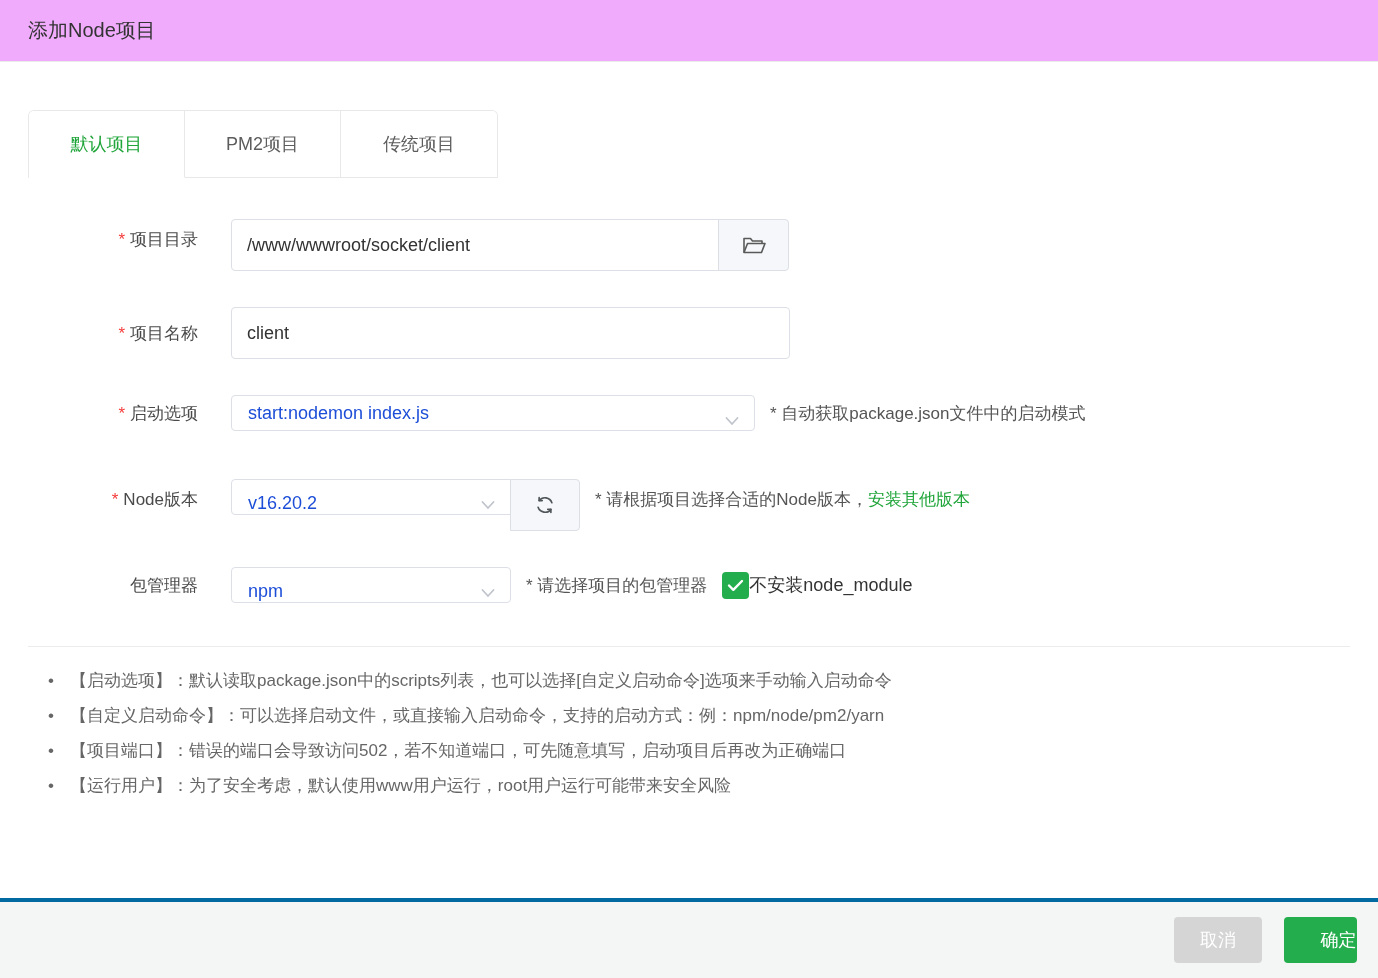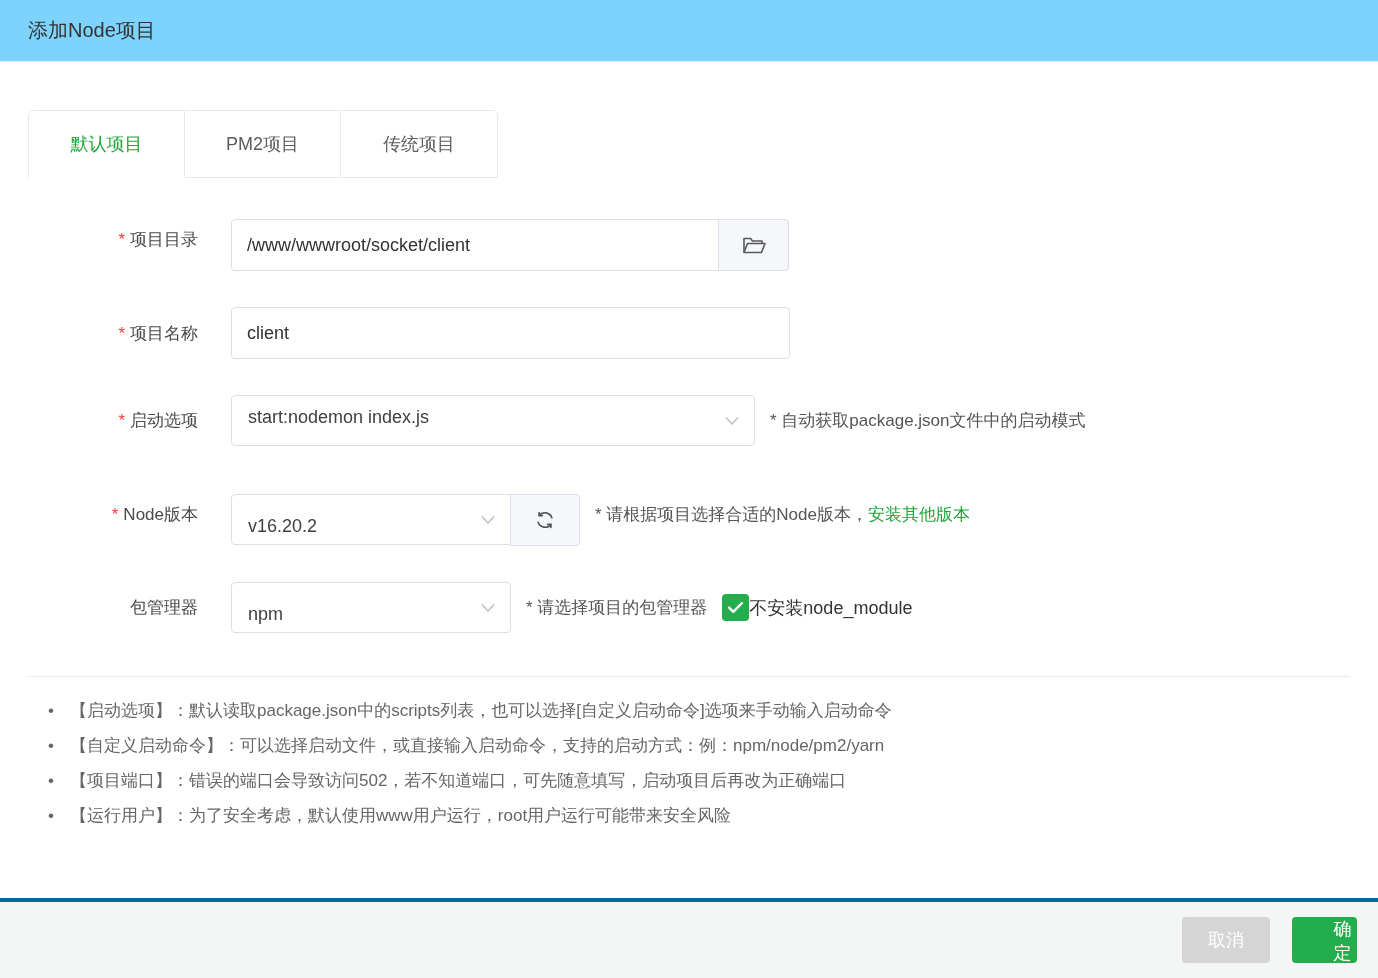--- a/index.html
+++ b/index.html
@@ -13,21 +13,21 @@
   }
   :root {
     --green: #20a53a;
     --button-green: #23ad4c;
     --cancel-gray: #d5d5d5;
   }
   
   .dlg-header {
     height: 62px;
     flex: 0 0 62px;
-    background: #7dd3fc;
+    background: #f0abfc;
     border-bottom: 1px solid #ebebeb;
     display: flex;
     align-items: center;
     padding: 12px 28px;
   }
   .dlg-title { font-size: 20px; color: #333; }
 
   
   .dlg-content { flex: 1 1 auto; padding: 0 28px; }
 
@@ -94,29 +94,29 @@
     display: flex;
     align-items: center;
     justify-content: center;
     cursor: pointer;
   }
   .w488 { width: 488px; }
   .w559 { width: 559px; }
 
   .select {
     position: relative;
-    height: 51px;
+    height: 36px;
     border: 1px solid #dcdfe6;
     border-radius: 4px;
     background: #fff;
     display: flex;
     align-items: center;
-    padding: 0 42px 7px 16px;
-    font-size: 18px;
-    color: #404040;
+    padding: 0 42px 0 16px;
+    font-size: 18px;
+    color: #1d4ed8;
     cursor: pointer;
   }
   .select .chev { position: absolute; right: 14px; top: 19px; }
   .sel524 { width: 524px; }
   .sel280 { width: 280px; align-items: flex-end; }
   .select.grouped { border-radius: 4px 0 0 4px; }
 
   .hint { margin-left: 15px; font-size: 17px; color: #555; white-space: nowrap; }
   .hint-link { color: var(--green); cursor: pointer; }
 
@@ -173,21 +173,21 @@
   .btn {
     height: 46px;
     border: none;
     border-radius: 4px;
     font-size: 18px;
     color: #fff;
     cursor: pointer;
     font-family: inherit;
   }
   .btn-cancel { width: 88px; background: var(--cancel-gray); }
-  .btn-confirm { width: 65px; background: var(--button-green); padding-left: 36px; }
+  .btn-confirm { width: 73px; background: var(--button-green); padding-left: 36px; }
 
   svg { display: block; }
 </style>
 </head>
 <body>
 
 <div class="dlg-header">
   <span class="dlg-title">添加Node项目</span>
 </div>
 

